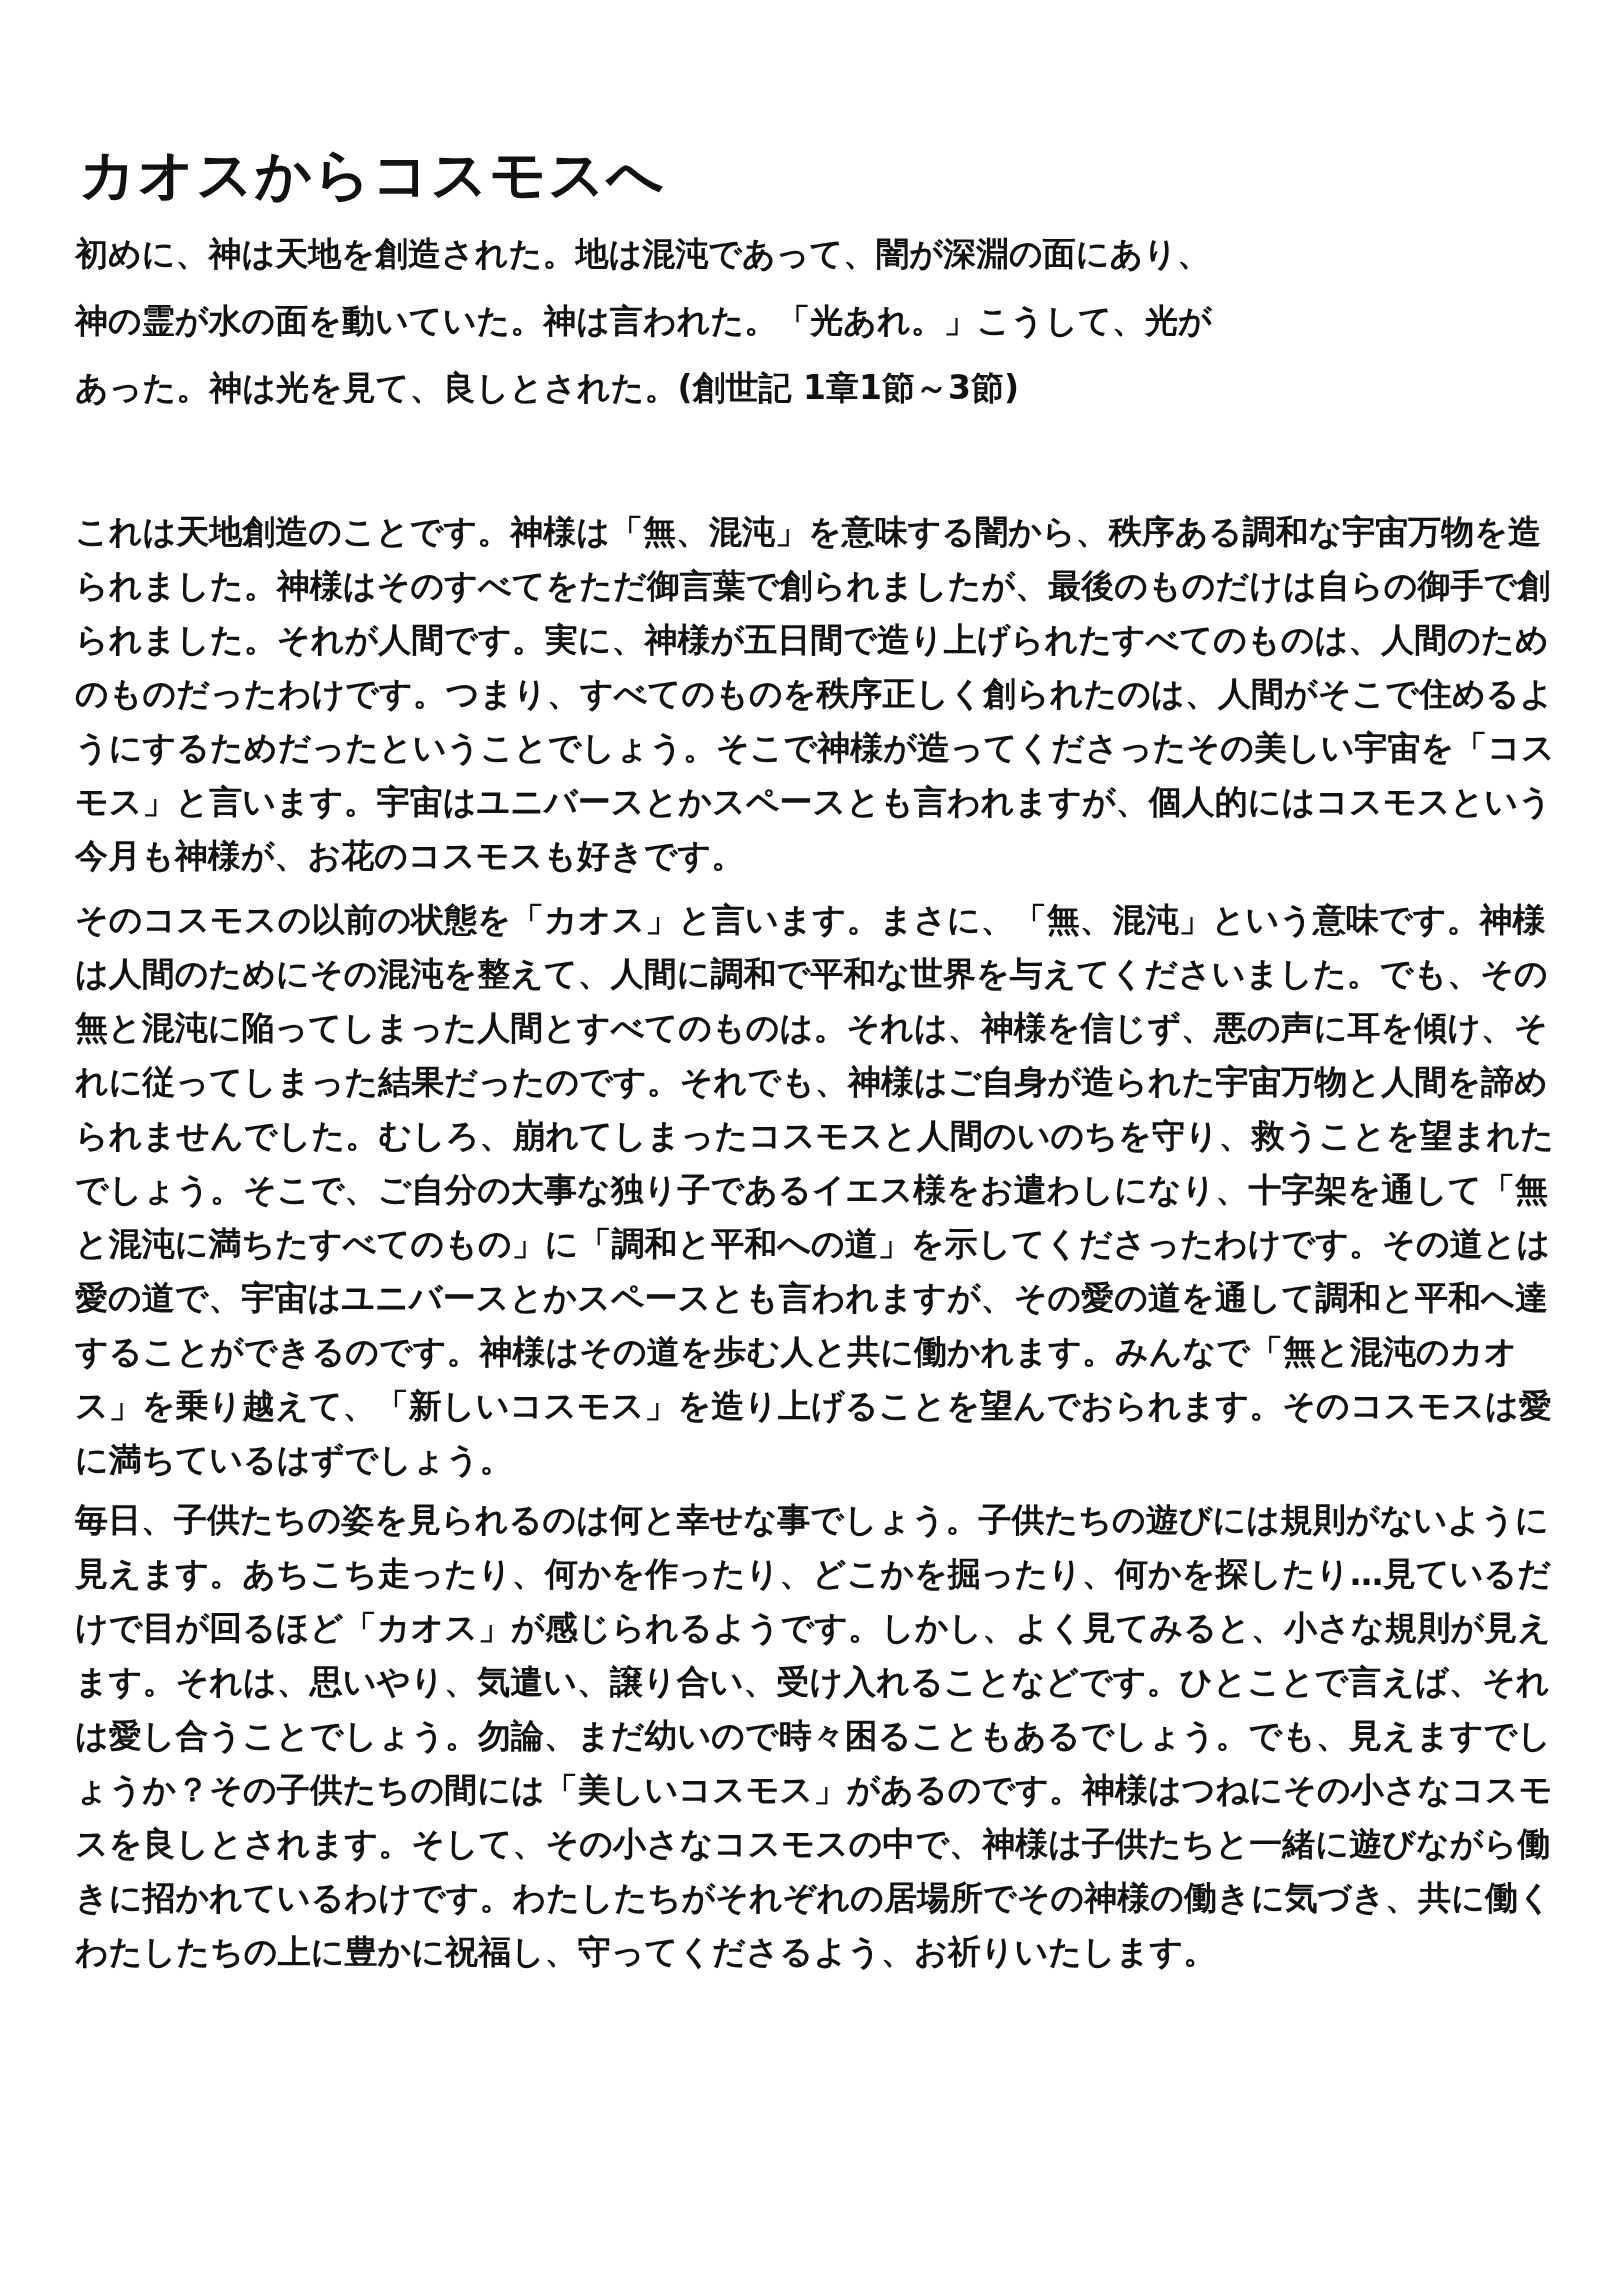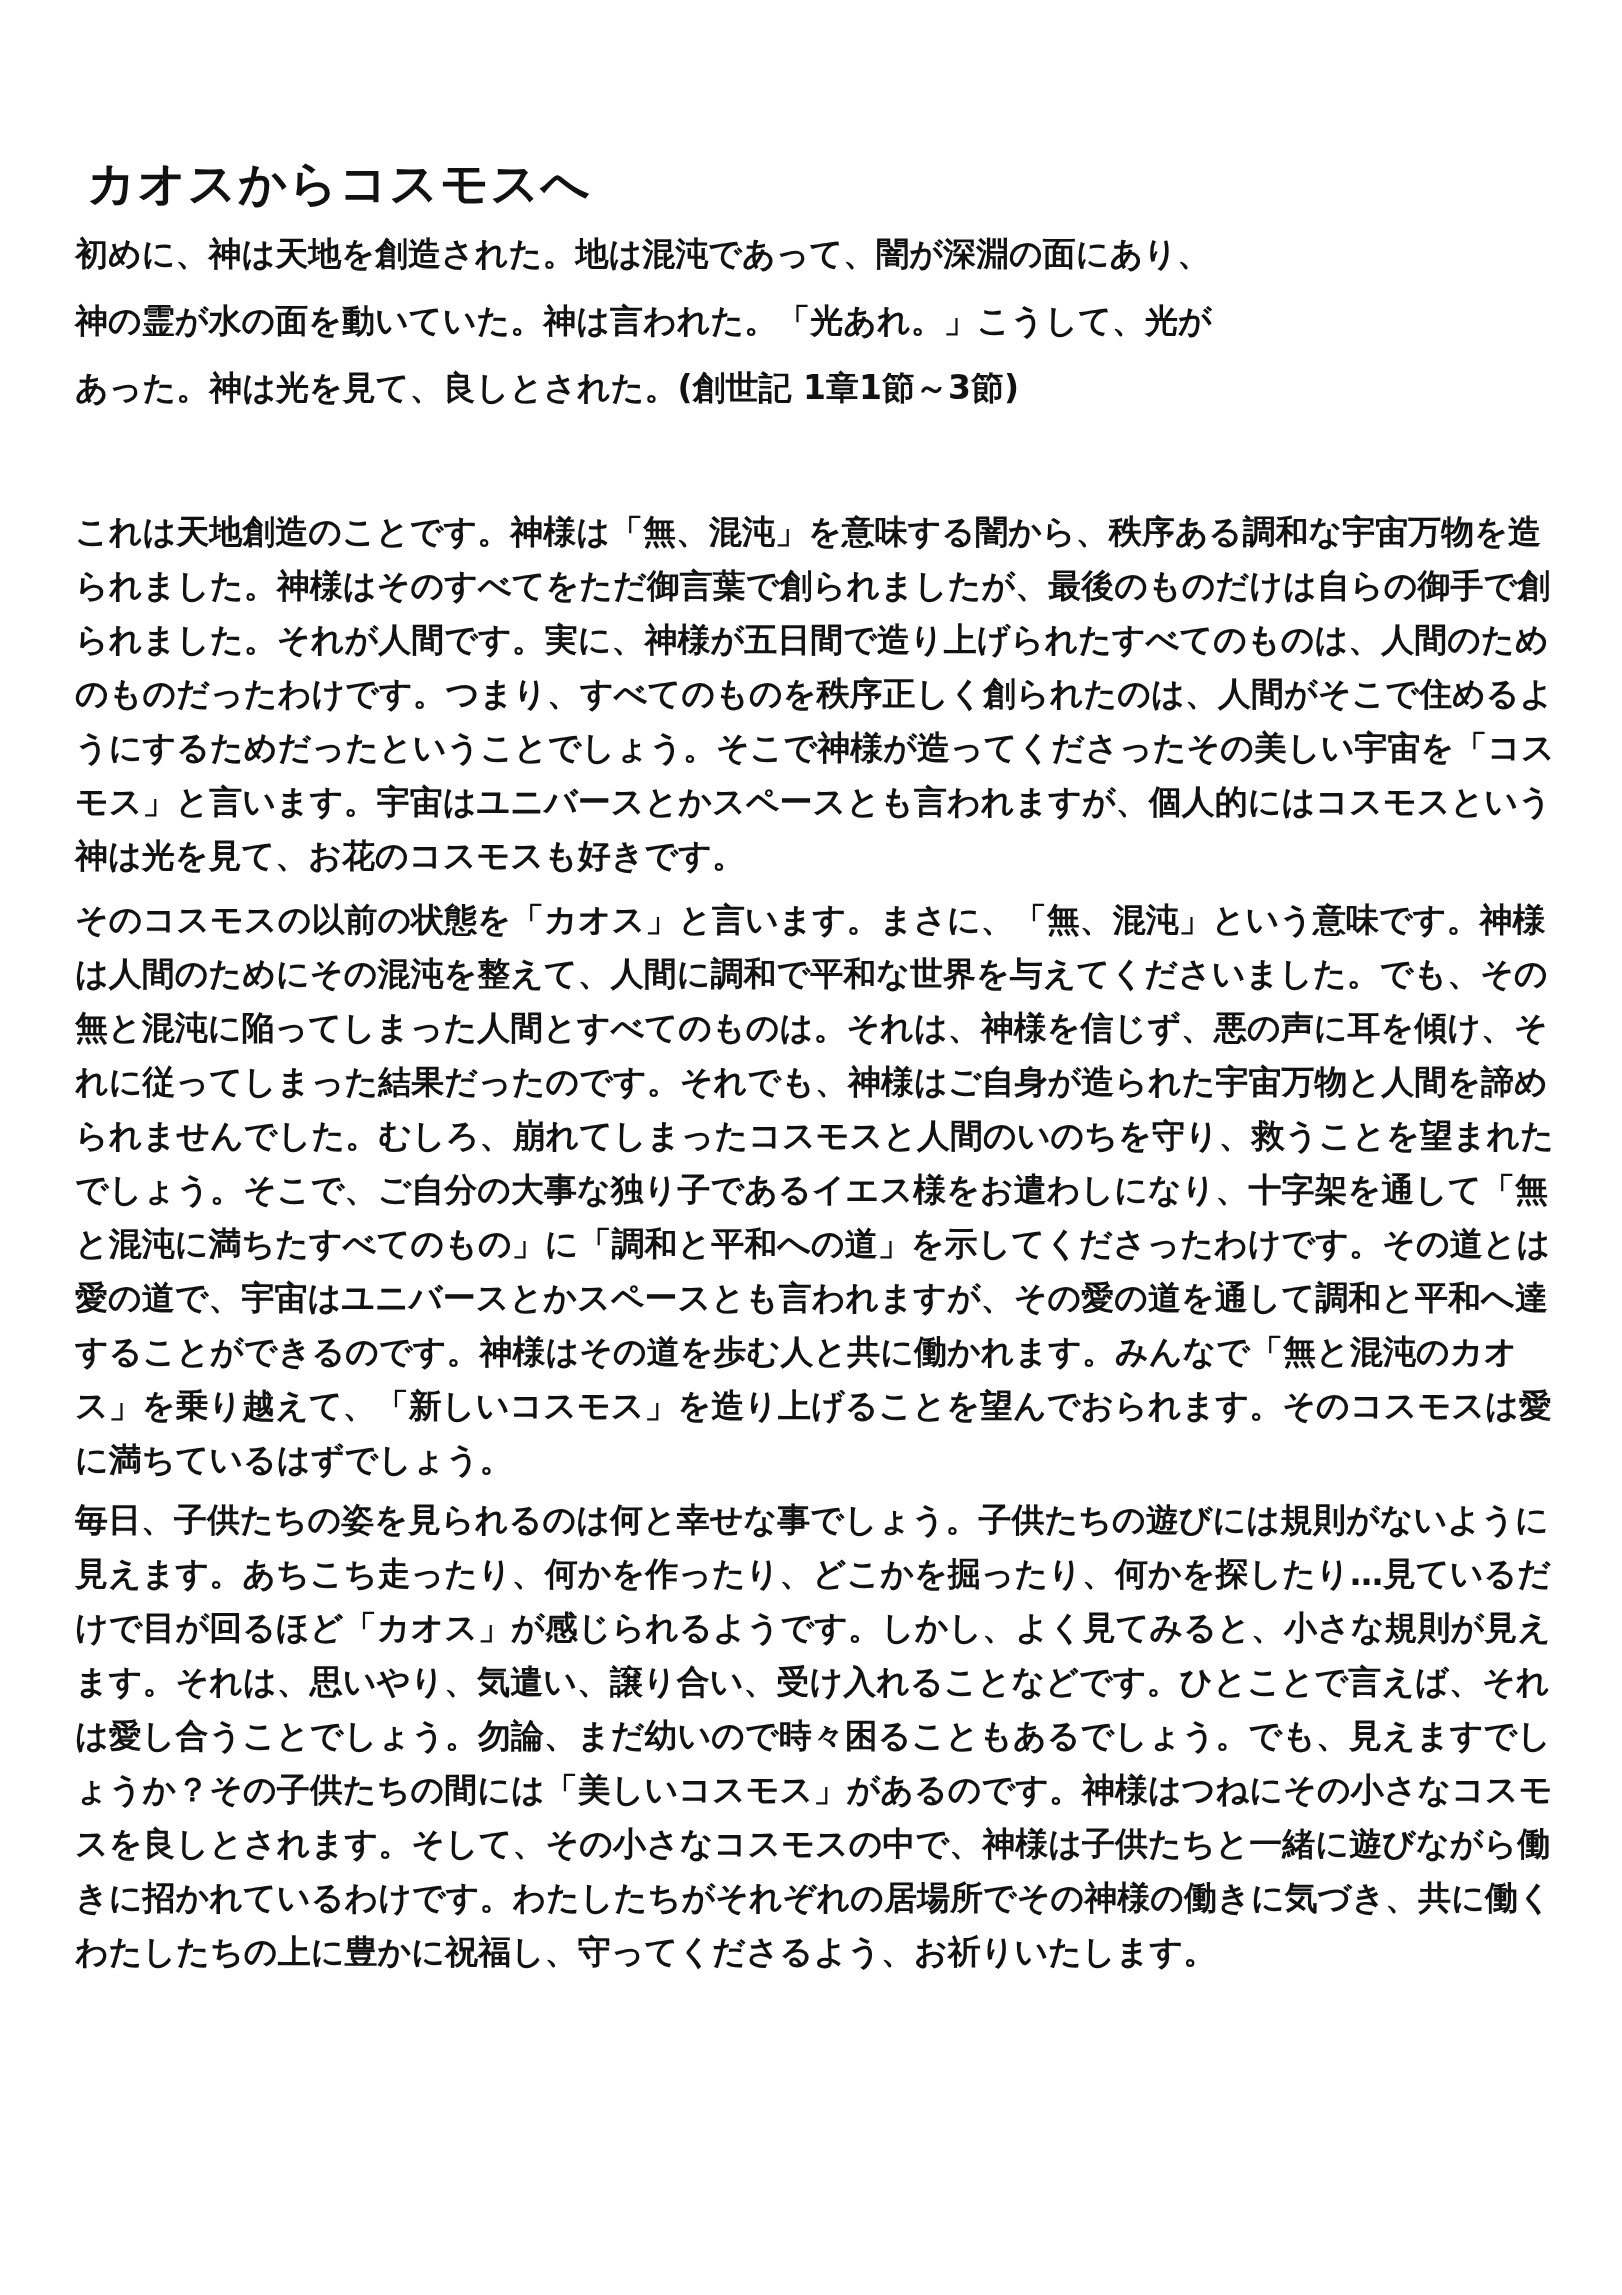--- a/index.html
+++ b/index.html
@@ -10,22 +10,22 @@
     background: #ffffff;
     color: #121212;
     font-family: "DejaVu Sans", sans-serif;
     font-weight: 700;
     overflow: hidden;
   }
   .title {
     position: absolute;
     left: 75px;
     top: 144px;
-    margin: 12px;
-    font-size: 48px;
+    margin: 4px;
+    font-size: 56px;
     line-height: 54px;
     letter-spacing: 1.3px;
     white-space: nowrap;
   }
   .scripture {
     position: absolute;
     left: 75px;
     top: 220px;
     width: 1479px;
   }
@@ -61,21 +61,21 @@
     <div class="s-line">あった。神は光を見て、良しとされた。(創世記 1章1節～3節)</div>
   </section>
 
   <section class="para para-1">
     <div class="b-line">これは天地創造のことです。神様は「無、混沌」を意味する闇から、秩序ある調和な宇宙万物を造</div>
     <div class="b-line">られました。神様はそのすべてをただ御言葉で創られましたが、最後のものだけは自らの御手で創</div>
     <div class="b-line">られました。それが人間です。実に、神様が五日間で造り上げられたすべてのものは、人間のため</div>
     <div class="b-line">のものだったわけです。つまり、すべてのものを秩序正しく創られたのは、人間がそこで住めるよ</div>
     <div class="b-line">うにするためだったということでしょう。そこで神様が造ってくださったその美しい宇宙を「コス</div>
     <div class="b-line">モス」と言います。宇宙はユニバースとかスペースとも言われますが、個人的にはコスモスという</div>
-    <div class="b-line">神は光を見て、お花のコスモスも好きです。</div>
+    <div class="b-line">今月も神様が、お花のコスモスも好きです。</div>
   </section>
 
   <section class="para para-2">
     <div class="b-line">そのコスモスの以前の状態を「カオス」と言います。まさに、「無、混沌」という意味です。神様</div>
     <div class="b-line">は人間のためにその混沌を整えて、人間に調和で平和な世界を与えてくださいました。でも、その</div>
     <div class="b-line">無と混沌に陥ってしまった人間とすべてのものは。それは、神様を信じず、悪の声に耳を傾け、そ</div>
     <div class="b-line">れに従ってしまった結果だったのです。それでも、神様はご自身が造られた宇宙万物と人間を諦め</div>
     <div class="b-line">られませんでした。むしろ、崩れてしまったコスモスと人間のいのちを守り、救うことを望まれた</div>
     <div class="b-line">でしょう。そこで、ご自分の大事な独り子であるイエス様をお遣わしになり、十字架を通して「無</div>
     <div class="b-line">と混沌に満ちたすべてのもの」に「調和と平和への道」を示してくださったわけです。その道とは</div>

